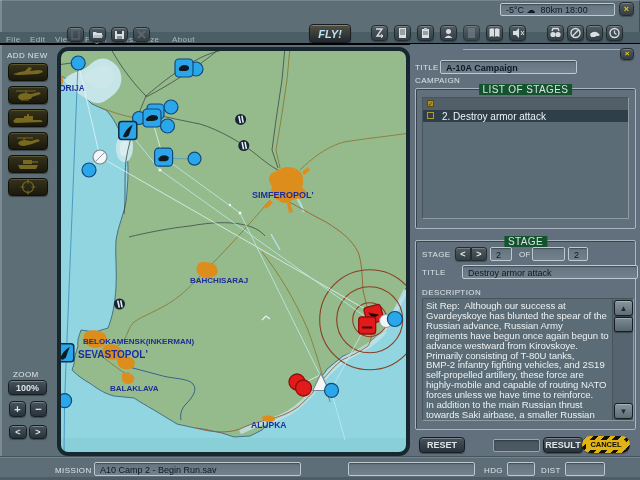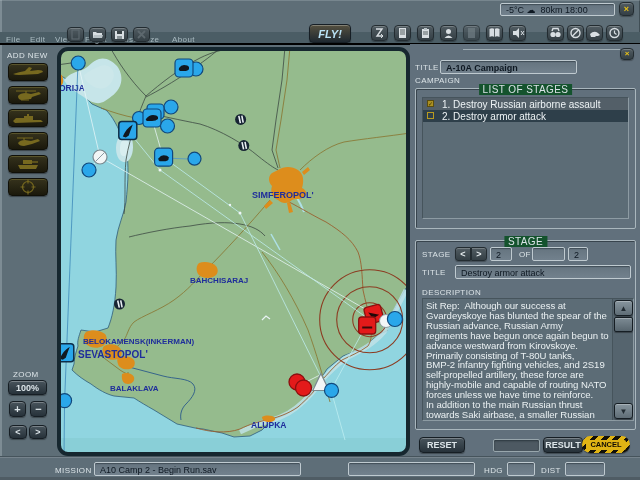--- a/index.html
+++ b/index.html
@@ -378,21 +378,20 @@
     <span class="lbl" style="left:5px;top:19px;">TITLE</span>
     <div class="fld" style="left:30px;top:16px;width:137px;height:14px;font-weight:bold;">
         <span style="position:absolute;left:5px;top:2px;">A-10A Campaign</span>
       </div>
 
     <div class="grp" style="left:5px;top:44px;width:221px;height:141px;">
       <div class="gt">LIST OF STAGES</div>
       <div style="left:6px;top:8px;width:207px;height:122px;background:#5c6c76;border:1px solid #46545c;border-right-color:#8d9ba3;border-bottom-color:#8d9ba3;">
         <div style="left:0;top:0;width:205px;height:12px;background:#535f68;">
           <span style="left:4px;top:2px;width:7px;height:7px;background:#ab9022;border:1px solid #5a4c10;font-size:6px;line-height:6px;color:#3a3000;">✓</span>
-          <span style="left:19px;top:1px;color:#eef3f5;font-size:10px;white-space:nowrap;">1. Destroy Russian airborne assault</span>
         </div>
         <div style="left:0;top:12px;width:205px;height:12px;background:#2e3f4a;text-align:right;">
           <span style="left:4px;top:2px;width:7px;height:7px;background:#2e3f4a;border:1px solid #b89a20;"></span>
           <span style="left:19px;top:1px;color:#eef3f5;font-size:10px;white-space:nowrap;">2. Destroy armor attack</span>
         </div>
       </div>
     </div>
 
     <div class="grp" style="left:5px;top:196px;width:221px;height:190px;">
       <div class="gt">STAGE</div>
@@ -401,21 +400,21 @@
       <div class="tb" style="left:55px;top:6px;width:16px;height:14px;color:#e8eef1;font-size:9px;font-weight:bold;text-align:center;line-height:12px;border-radius:0 3px 3px 0;">&gt;</div>
       <div class="fld" style="left:74px;top:6px;width:22px;height:14px;">
           <span style="position:absolute;left:5px;top:2px;">2</span>
         </div>
       <span class="lbl" style="left:103px;top:9px;">OF</span>
       <div class="fld" style="left:116px;top:6px;width:33px;height:14px;"></div>
       <div class="fld" style="left:152px;top:6px;width:20px;height:14px;">
           <span style="position:absolute;left:5px;top:2px;">2</span>
         </div>
       <span class="lbl" style="left:6px;top:27px;">TITLE</span>
-      <div class="fld" style="left:39px;top:24px;width:176px;height:14px;">
+      <div class="fld" style="left:46px;top:24px;width:176px;height:14px;">
           <span style="position:absolute;left:5px;top:2px;">Destroy armor attack</span>
         </div>
       <span class="lbl" style="left:6px;top:47px;">DESCRIPTION</span>
       <div style="left:6px;top:57px;width:212px;height:123px;background:#5c6c76;border:1px solid #46545c;border-right-color:#8d9ba3;border-bottom-color:#8d9ba3;">
         <div style="left:3px;top:2px;width:188px;color:#eaf0f2;font-size:9.6px;line-height:9.9px;letter-spacing:-0.05px;white-space:nowrap;overflow:hidden;">
 Sit Rep:&nbsp; Although our success at<br>
 Gvardeyskoye has blunted the spear of the<br>
 Russian advance, Russian Army<br>
 regiments have begun once again begun to<br>
 advance westward from Kirovskoye.<br>

